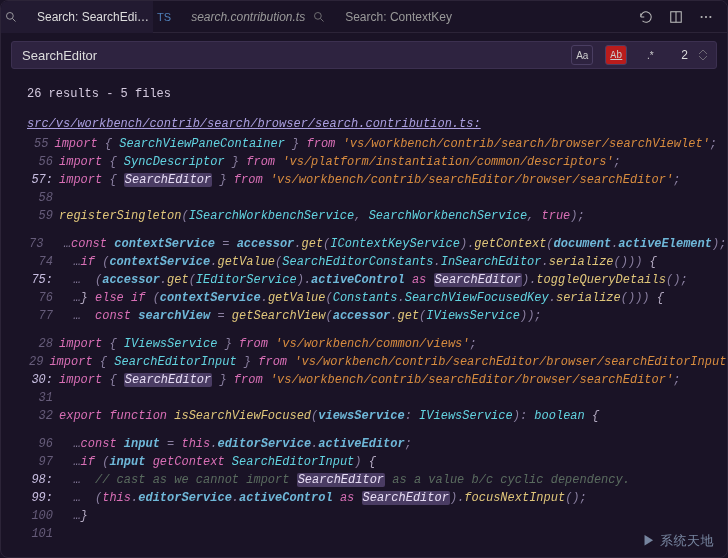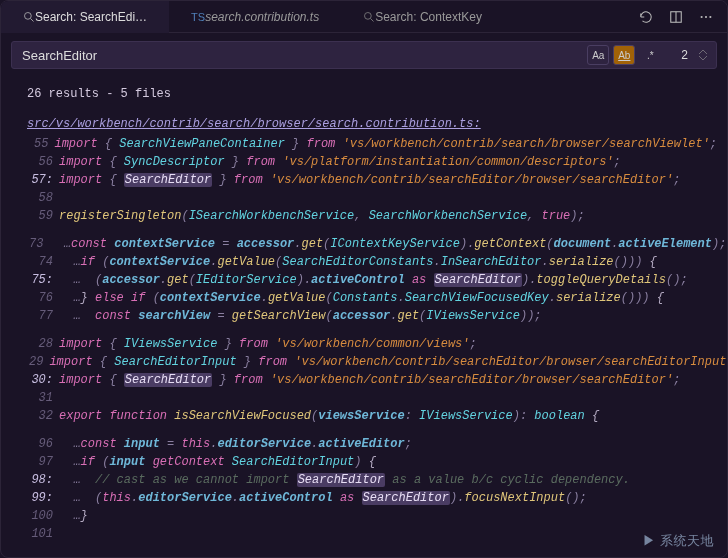--- a/index.html
+++ b/index.html
@@ -11,22 +11,22 @@
   overflow: hidden;
   border: 1px solid #2c2438;
   border-radius: 8px;
 }
 .tabs {
   height: 32px; display: flex; align-items: center;
   background: #1a1326;
   border-bottom: 1px solid #2c2438;
 }
 .tab {
-  display: flex; align-items: center; gap: 0;
-  padding: 0 22px; height: 32px;
+  display: flex; align-items: center; gap: 20px;
+  padding: 0 4px; height: 32px;
   color: #999; cursor: pointer;
   font-size: 12px;
 }
 .tab.active { background: #221a31; color: #ddd; }
 .tab .ic { width: 12px; height: 12px; opacity: .8; }
 .tabs-actions {
   margin-left: auto; display: flex; gap: 16px; padding: 0 14px;
   color: #bbb;
 }
 .tabs-actions .ic { width:14px; height:14px; cursor:pointer; }
@@ -36,28 +36,28 @@
   background: #2e2340;
   border: 1px solid #3c3050;
   border-radius: 3px;
   height: 28px;
 }
 .searchbar input {
   flex: 1; background: transparent; border: none; outline: none;
   color: #ddd; font-size: 13px; padding: 0 10px;
   font-family: inherit;
 }
-.searchbar .opts { display: flex; gap: 4px; padding: 0 4px; align-items:center; }
+.searchbar .opts { display: flex; gap: 12px; padding: 0 4px; align-items:center; }
 .opt {
   display:flex; align-items:center; justify-content:center;
   width: 22px; height: 20px; border-radius: 3px;
   font-size: 10px; color: #ccc; cursor: pointer;
 }
 .opt.boxed { border:1px solid #4a3e62; }
-.opt.hl { background: #a16207; }
+.opt.hl { background: #b91c1c; font-family: Liberation Mono, monospace; }
 .count {
   color: #ddd; padding: 0 10px 0 16px; font-size:12px;
 }
 .arrows { display:flex; flex-direction:column; padding-right:8px; }
 .arrows svg { width:10px; height:6px; opacity:.6; }
 
 .results {
   padding: 6px 10px 10px 28px;
   font-family: 'Consolas','Courier New',monospace;
   font-size: 12px; line-height: 18px;

